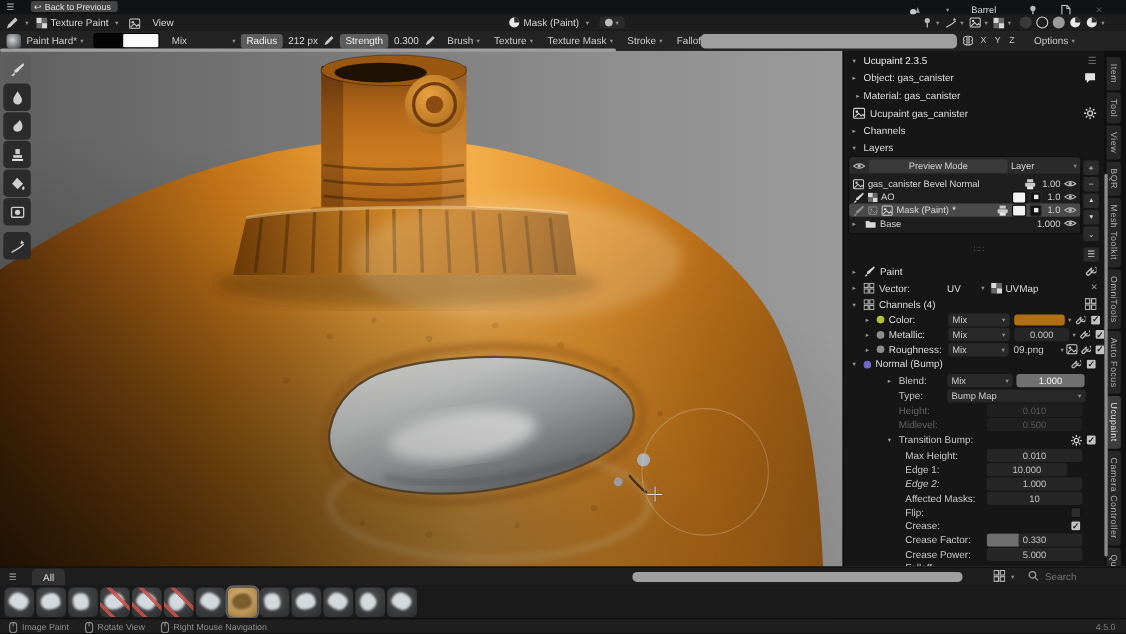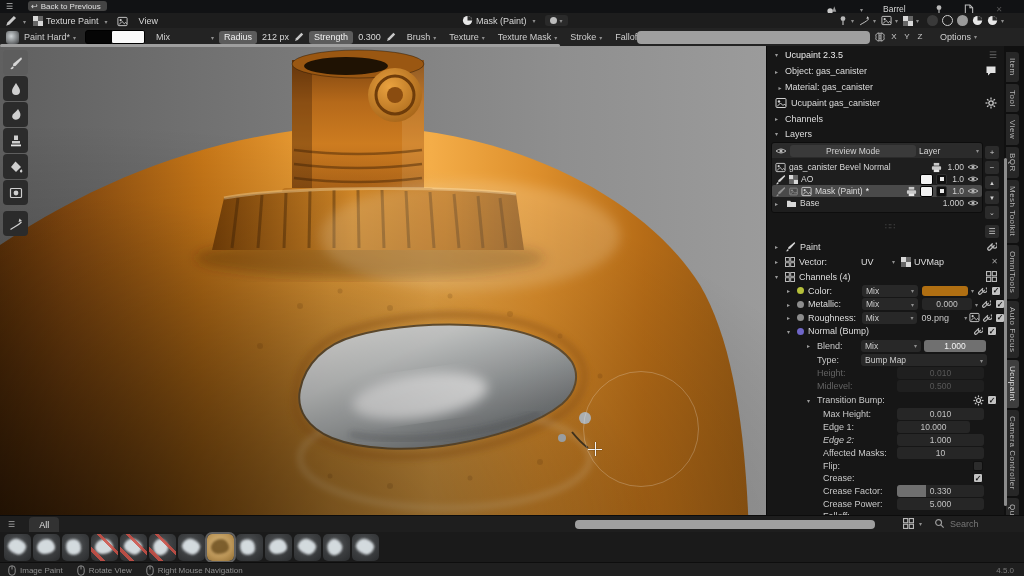--- a/index.html
+++ b/index.html
@@ -724,21 +724,21 @@
       <span style="margin-left:4px;width:40px;color:#c9c9c9;">09.png</span>
       <span class="dda">▾</span>
       <svg width="11" height="11" style="margin-left:2px;">
           <use href="#i-image"></use>
         </svg>
       <svg width="10" height="10" style="margin-left:2px;">
           <use href="#i-wrench"></use>
         </svg>
       <span class="cb on" style="margin-left:3px;"></span>
     </div>
-    <div class="prow" style="height:13.5px;padding-left:20px;">
+    <div class="prow" style="height:13.5px;padding-left:8px;">
       <span class="tri">▾</span>
       <span class="chan-dot" style="background: rgb(111, 102, 200);"></span>
       <span>Normal (Bump)</span>
       <svg width="10" height="10" class="wrench-r" style="margin-right:4px;">
           <use href="#i-wrench"></use>
         </svg>
       <span class="cb on" style="margin-right:8px;"></span>
     </div>
 
     <div class="prow" style="height:15px;padding-left:40px;">

